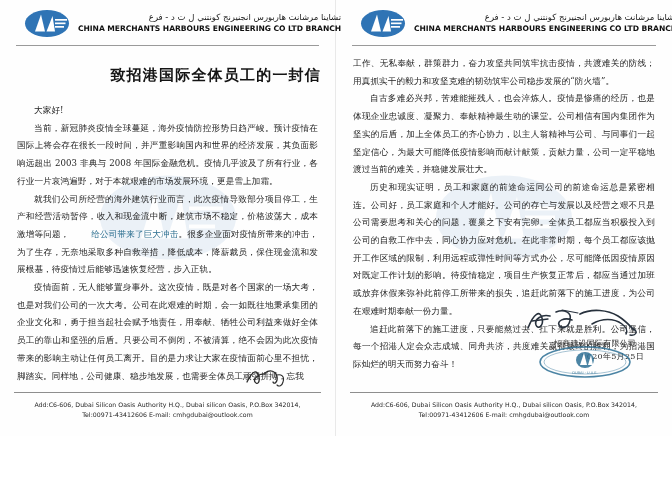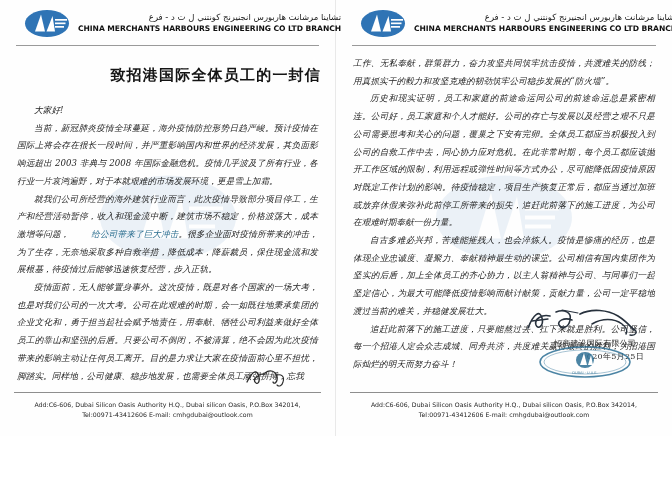--- a/index.html
+++ b/index.html
@@ -60,21 +60,20 @@
   }
   p.para {
     font-size:8.6px;
     line-height:2.06;
     color:#1e1e1e;
     text-align:justify;
     text-indent:17px;
     letter-spacing:.1px;
     font-family:"DejaVu Serif", serif;
     margin:0;
-    font-style:italic;
   }
   p.para.noindent { text-indent:0; }
   .hl { color:#2b6e8f;padding-left:22px; }
 
   
   .rt-top { margin-top:9px; }
 
   
   .sign-block {
     position:absolute; right:20px; bottom:58px;
@@ -211,22 +210,22 @@
       </div>
       <div class="lh-text">
         <div class="lh-ar">تشاينا مرشانت هاربورس انجنيرنج كونتني  ل ت د  -  فرع</div>
         <div class="lh-en">CHINA MERCHANTS HARBOURS ENGINEERING CO LTD BRANCH</div>
       </div>
     </div>
     <div class="hr-rule"></div>
 
     <div class="body-col rt-top">
       <p class="para noindent">工作、无私奉献，群策群力，奋力攻坚共同筑牢抗击疫情，共渡难关的防线；用真抓实干的毅力和攻坚克难的韧劲筑牢公司稳步发展的“防火墙”。</p>
+      <p class="para">自古多难必兴邦，苦难能摧残人，也会淬炼人。疫情是惨痛的经历，也是体现企业忠诚度、凝聚力、奉献精神最生动的课堂。公司相信有国内集团作为坚实的后盾，加上全体员工的齐心协力，以主人翁精神与公司、与同事们一起坚定信心，为最大可能降低疫情影响而献计献策，贡献力量，公司一定平稳地渡过当前的难关，并稳健发展壮大。</p>
       <p class="para">历史和现实证明，员工和家庭的前途命运同公司的前途命运总是紧密相连。公司好，员工家庭和个人才能好。公司的存亡与发展以及经营之艰不只是公司需要思考和关心的问题，覆巢之下安有完卵。全体员工都应当积极投入到公司的自救工作中去，同心协力应对危机。在此非常时期，每个员工都应该抛开工作区域的限制，利用远程或弹性时间等方式办公，尽可能降低因疫情原因对既定工作计划的影响。待疫情稳定，项目生产恢复正常后，都应当通过加班或放弃休假来弥补此前停工所带来的损失，追赶此前落下的施工进度，为公司在艰难时期奉献一份力量。</p>
-      <p class="para">自古多难必兴邦，苦难能摧残人，也会淬炼人。疫情是惨痛的经历，也是体现企业忠诚度、凝聚力、奉献精神最生动的课堂。公司相信有国内集团作为坚实的后盾，加上全体员工的齐心协力，以主人翁精神与公司、与同事们一起坚定信心，为最大可能降低疫情影响而献计献策，贡献力量，公司一定平稳地渡过当前的难关，并稳健发展壮大。</p>
       <p class="para">追赶此前落下的施工进度，只要能熬过去、扛下来就是胜利。公司坚信，每一个招港人定会众志成城、同舟共济，共度难关赢得最终的胜利，为招港国际灿烂的明天而努力奋斗！</p>
     </div>
 
     <div class="sign-block">
       <div class="sig-mark">
         <svg viewBox="0 0 120 34">
           <path d="M6 24 C12 9, 18 6, 20 14 C22 22, 16 26, 14 21 C12 15, 20 10, 28 12" stroke="#27313d" stroke-width="1.6" fill="none" stroke-linecap="round"></path>
           <path d="M10 17 L26 15" stroke="#27313d" stroke-width="1.3" fill="none" stroke-linecap="round"></path>
           <path d="M34 8 C42 5, 50 8, 48 16 C47 23, 40 26, 37 21 C35 17, 42 13, 50 16" stroke="#27313d" stroke-width="1.6" fill="none" stroke-linecap="round"></path>
           <path d="M40 6 L56 9" stroke="#27313d" stroke-width="1.2" fill="none" stroke-linecap="round"></path>

